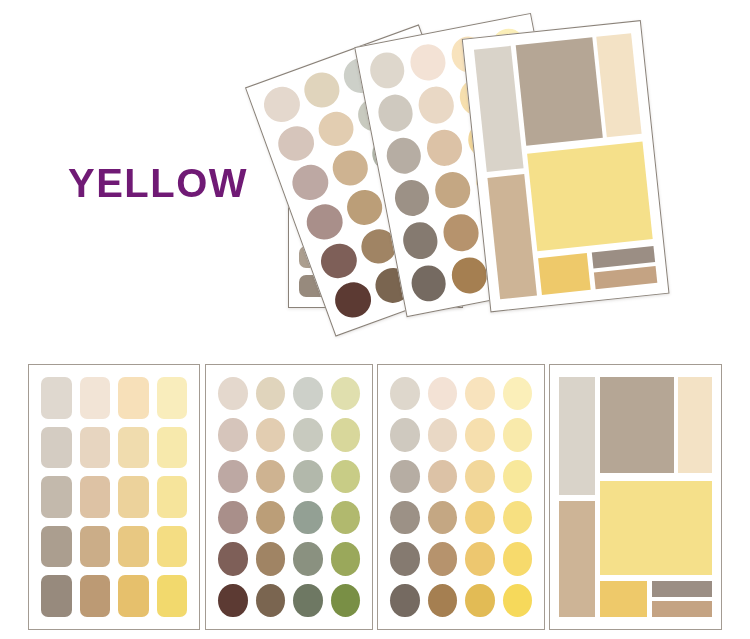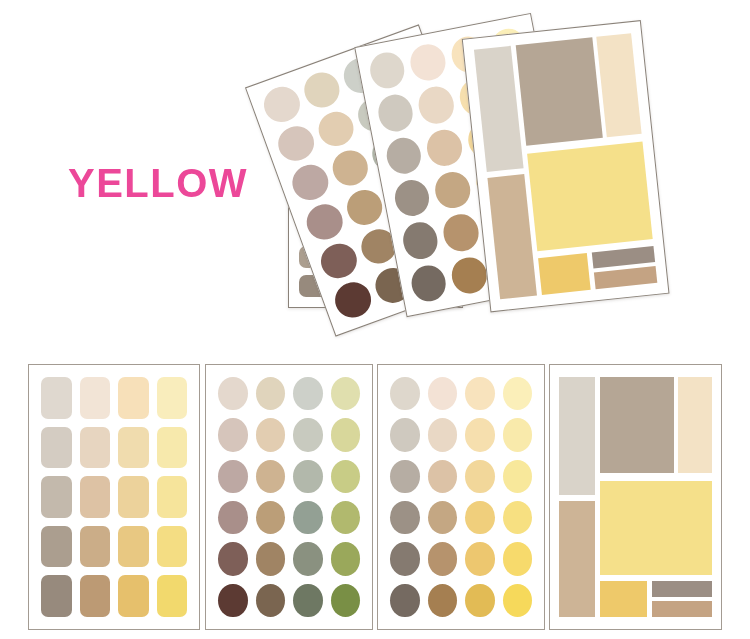--- a/index.html
+++ b/index.html
@@ -79,21 +79,21 @@
     position: absolute;
     left: 0; top: 0; right: 0; bottom: 0;
   }
   .blk { position: absolute; }
 </style>
 </head>
 <body style="background: rgb(255, 255, 255);">
 
 <div id="hero">
 
-  <div id="title" style="color: #ec4899;">YELLOW</div>
+  <div id="title" style="color: #701a75;">YELLOW</div>
 
   <div id="fan-stack">
 
   <div class="fan-sheet" style="left: 288px; top: 148px; width: 175px; height: 160px; transform: rotate(0deg); transform-origin: 50% 100%; z-index: 10;">
         <div class="fan-inner">
           <div class="grid" style="inset: 10px; grid-template-columns: repeat(4, 1fr); grid-template-rows: repeat(5, 1fr); gap: 7px;">
             <div class="sw rect" title="#dfd8cf" style="background: rgb(223, 216, 207);"></div>
             <div class="sw rect" title="#f2e4d6" style="background: rgb(242, 228, 214);"></div>
             <div class="sw rect" title="#f7e0b9" style="background: rgb(247, 224, 185);"></div>
             <div class="sw rect" title="#f9edbc" style="background: rgb(249, 237, 188);"></div>

